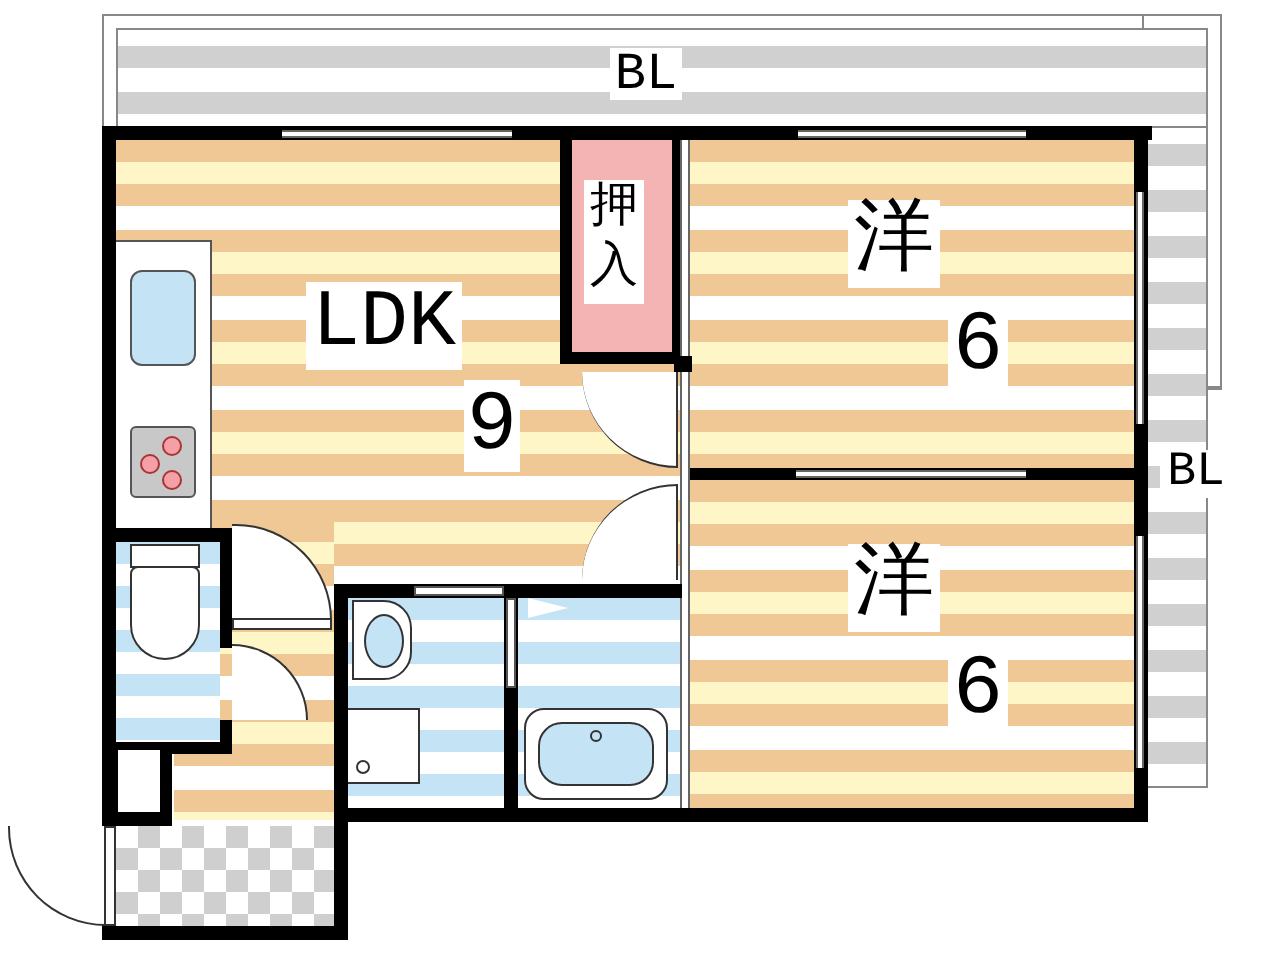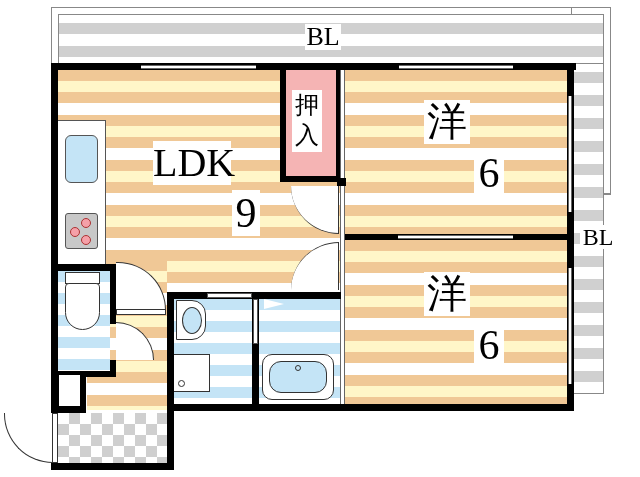--- a/index.html
+++ b/index.html
@@ -6,21 +6,21 @@
   body{width:640px;height:477px;position:relative;overflow:hidden;font-family:"DejaVu Sans","Liberation Sans",sans-serif;}
   .abs{position:absolute;box-sizing:border-box;}
   .wood{background:repeating-linear-gradient(180deg,#f0c896 0px,#f0c896 11px,#fff6c8 11px,#fff6c8 22px,#f0c896 22px,#f0c896 33px,#ffffff 33px,#ffffff 45px);}
   .aqua{background:repeating-linear-gradient(180deg,#c4e4f6 0px,#c4e4f6 11px,#ffffff 11px,#ffffff 22px);}
   .gray{background:repeating-linear-gradient(180deg,#ffffff 0px,#ffffff 8px,#d0d0d0 8px,#d0d0d0 19px,#ffffff 19px,#ffffff 23px);}
   .wall{background:#000;}
   .checker{background-color:#fff;background-image:
       linear-gradient(45deg,#cfcfcf 25%,transparent 25%,transparent 75%,#cfcfcf 75%),
       linear-gradient(45deg,#cfcfcf 25%,transparent 25%,transparent 75%,#cfcfcf 75%);
       background-size:22px 22px;background-position:0 0,11px 11px;}
-  .label{background:#fff;color:#000;font-family:Liberation Serif, serif;line-height:1;text-align:center;}
+  .label{background:#fff;color:#000;font-family:Liberation Mono, monospace;line-height:1;text-align:center;}
   .window{background:#fff;border-top:1px solid #666;border-bottom:1px solid #666;}
   .windowv{background:#fff;border-left:1px solid #666;border-right:1px solid #666;}
 </style>
 </head>
 <body>
 
 <div class="abs" style="left:51px;top:7px;width:560px;height:187px;border:1px solid #888;"></div>
 <div class="abs" style="left:571px;top:7px;width:40px;height:188px;border:1px solid #888;border-top:none;"></div>
 
 <div class="abs gray" style="left:58px;top:14px;width:546px;height:50px;border:1px solid #888;"></div>

